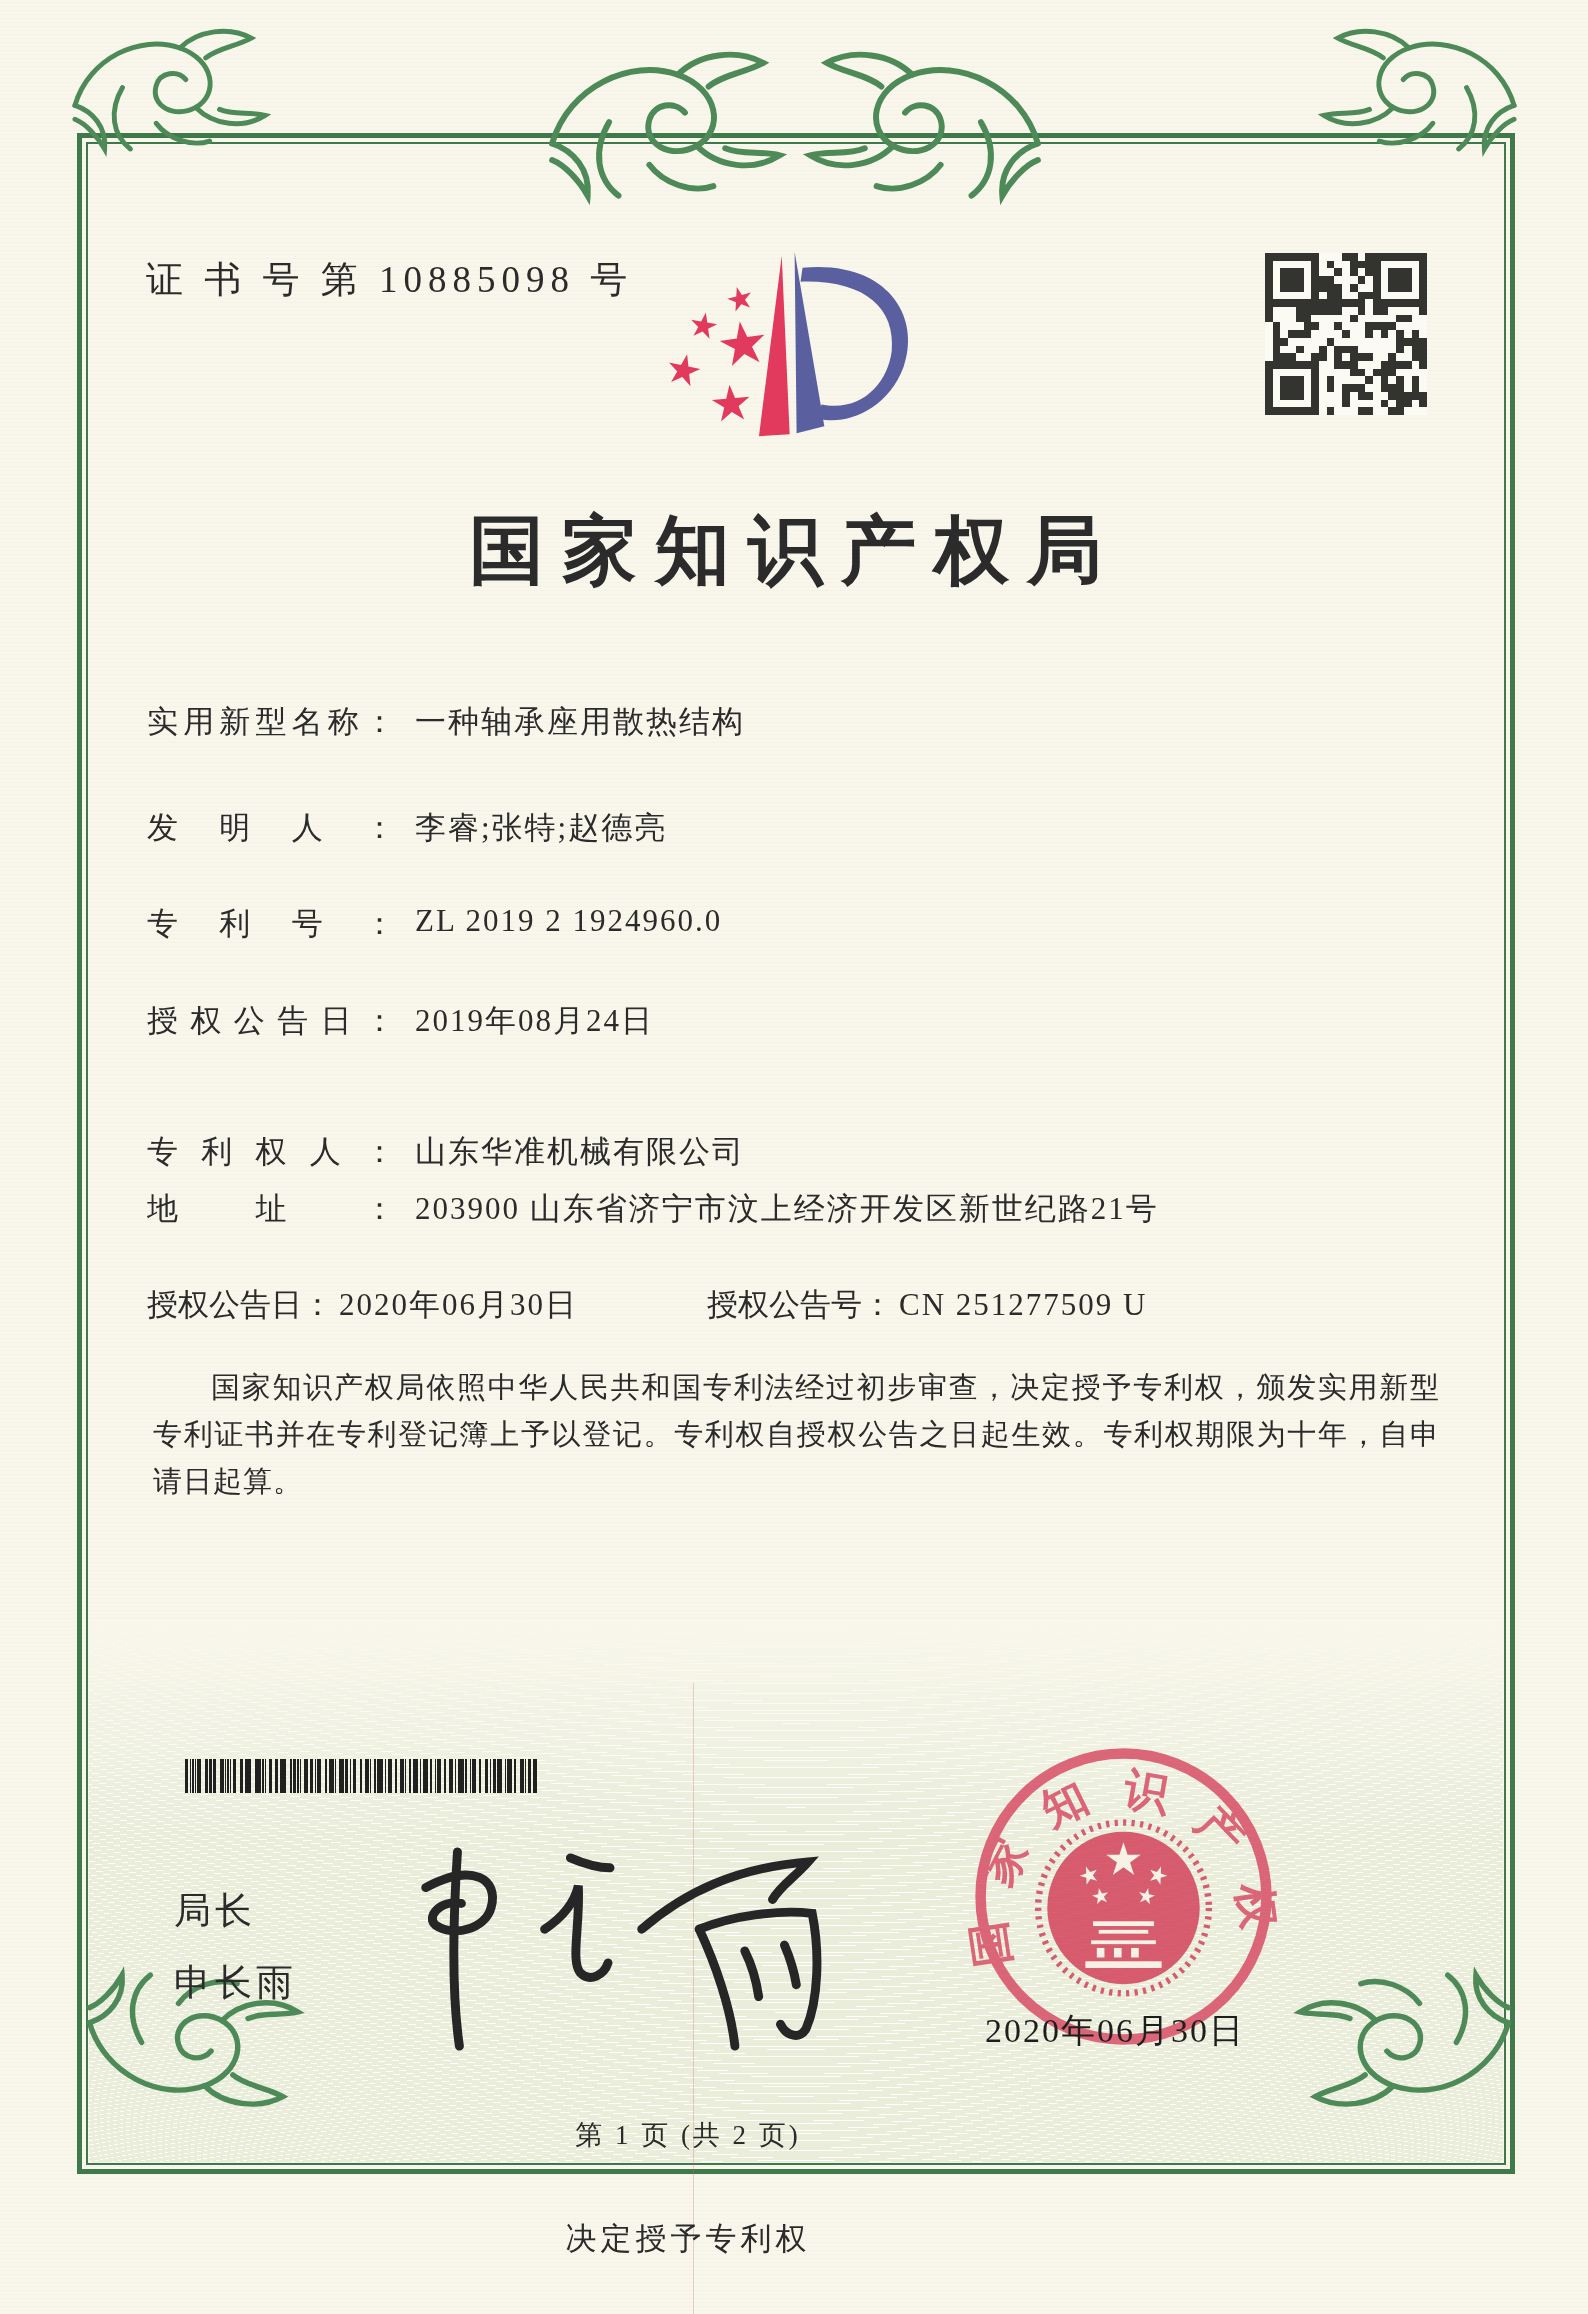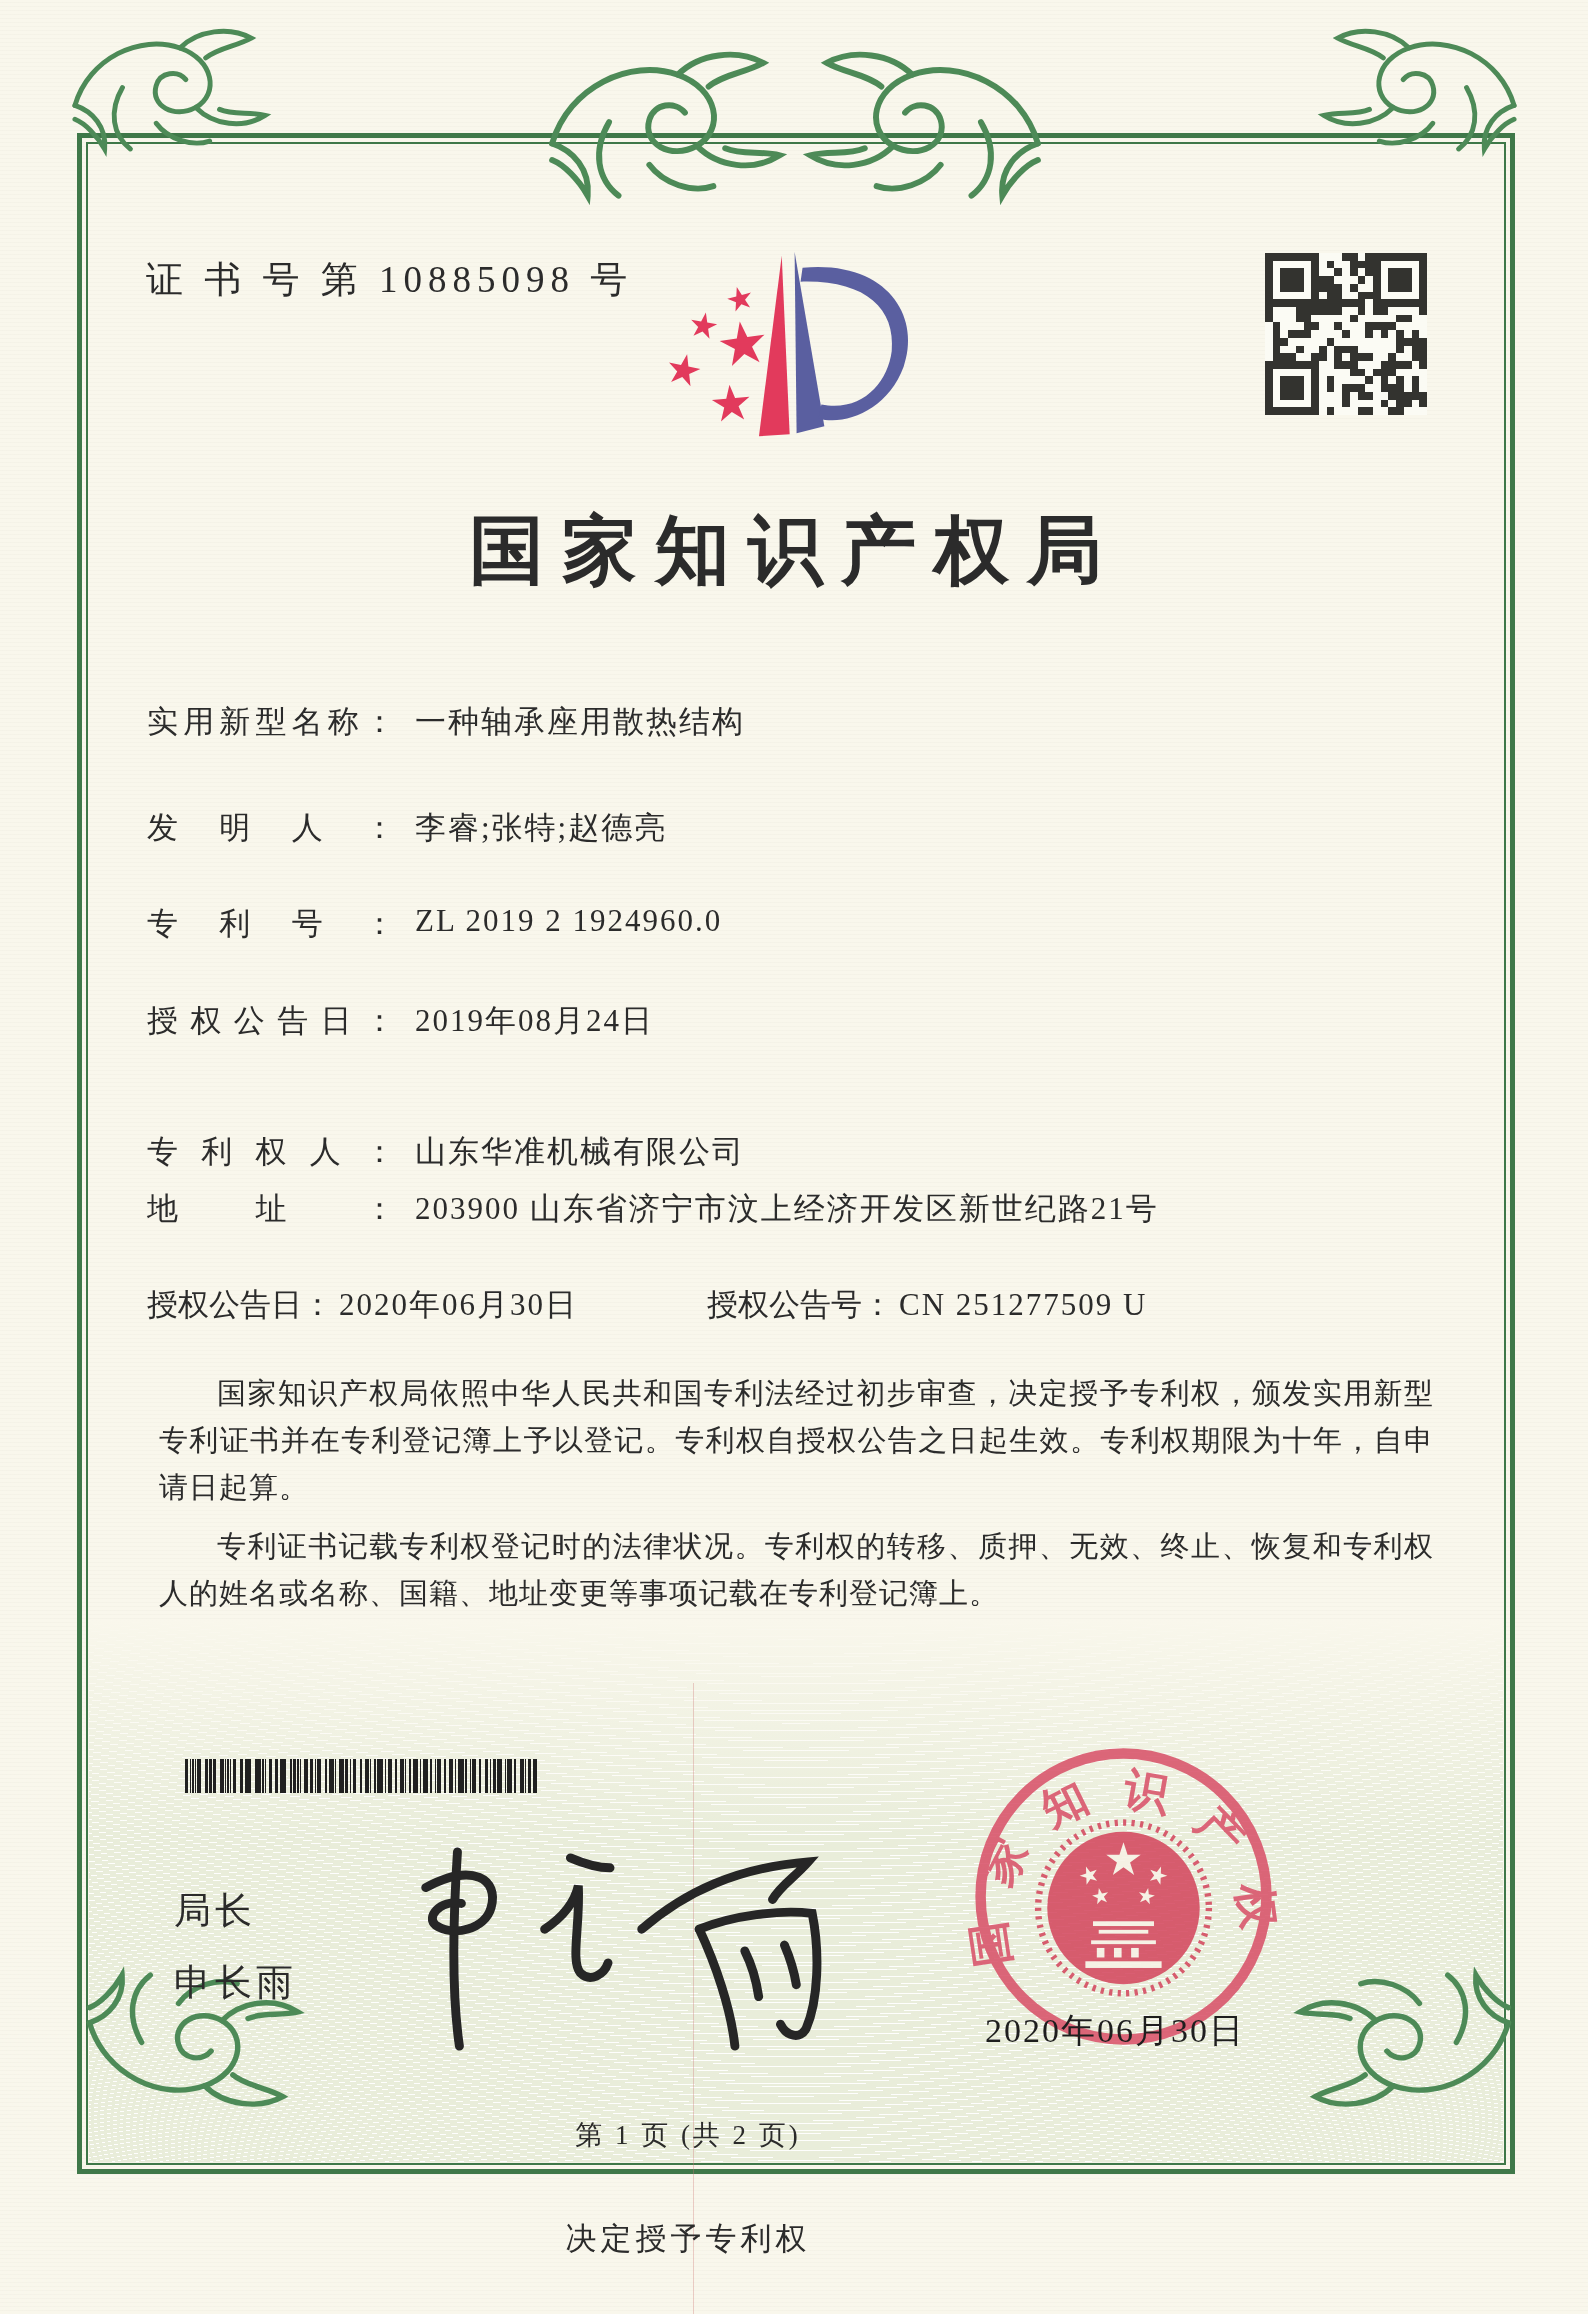--- a/index.html
+++ b/index.html
@@ -46,21 +46,21 @@
     text-align:justify;text-align-last:justify;-moz-text-align-last:justify;
     vertical-align:top;
   }
   .row-value{display:inline-block;margin-left:20px;letter-spacing:2px;}
   .grant-label2{margin-left:129px;}
   
   .body-text{
     position:absolute;left:147px;top:1358px;width:1299px;
     font-size:29px;line-height:47px;text-align:justify;letter-spacing:1px;
   }
-  .body-text p{margin:12px;text-indent:2em;}
+  .body-text p{margin:6px;text-indent:2em;}
   
   .barcode{
     position:absolute;left:185px;top:1759px;width:353px;height:34px;
     background-image:
       repeating-linear-gradient(90deg,#202020 0 2px,rgba(0,0,0,0) 2px 7px),
       repeating-linear-gradient(90deg,#202020 0 3px,rgba(0,0,0,0) 3px 12px),
       repeating-linear-gradient(90deg,#202020 0 1px,rgba(0,0,0,0) 1px 5px);
   }
   .officer{position:absolute;left:174px;font-size:37px;font-family:"Liberation Sans","DejaVu Sans",sans-serif;letter-spacing:4px;}
   .officer.t1{top:1886px;}
@@ -386,21 +386,20 @@
 </div>
 <div class="row" style="top:1188px">
   <span class="row-label">地址：</span><span class="row-value">203900 山东省济宁市汶上经济开发区新世纪路21号</span>
 </div>
 <div class="row" style="top:1284px">
   <span>授权公告日：</span><span class="row-value" style="margin-left:6px">2020年06月30日</span><span class="grant-label2">授权公告号：</span><span class="row-value" style="margin-left:6px">CN 251277509 U</span>
 </div>
 
 <div class="body-text">
   <p>国家知识产权局依照中华人民共和国专利法经过初步审查，决定授予专利权，颁发实用新型专利证书并在专利登记簿上予以登记。专利权自授权公告之日起生效。专利权期限为十年，自申请日起算。</p>
-  <p>专利证书记载专利权登记时的法律状况。专利权的转移、质押、无效、终止、恢复和专利权人的姓名或名称、国籍、地址变更等事项记载在专利登记簿上。</p>
 </div>
 
 <div class="barcode"></div>
 
 <div class="officer t1">局长</div>
 <div class="officer t2">申长雨</div>
 
 <svg class="signature" width="436" height="238" viewBox="0 0 440 240">
   <g fill="none" stroke="#262626" stroke-width="9" stroke-linecap="round">
     <path d="M62,18 C58,80 56,160 64,214"></path>

